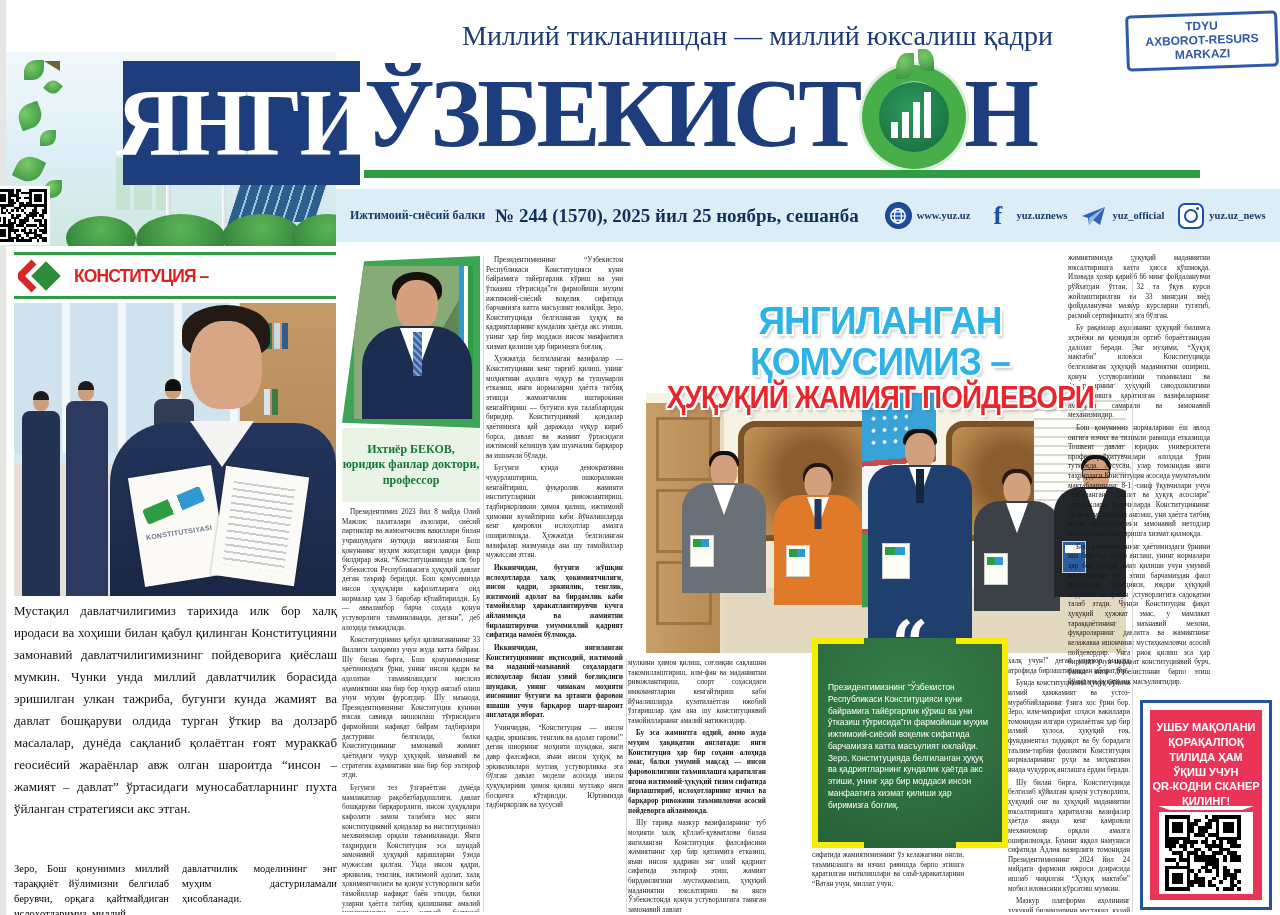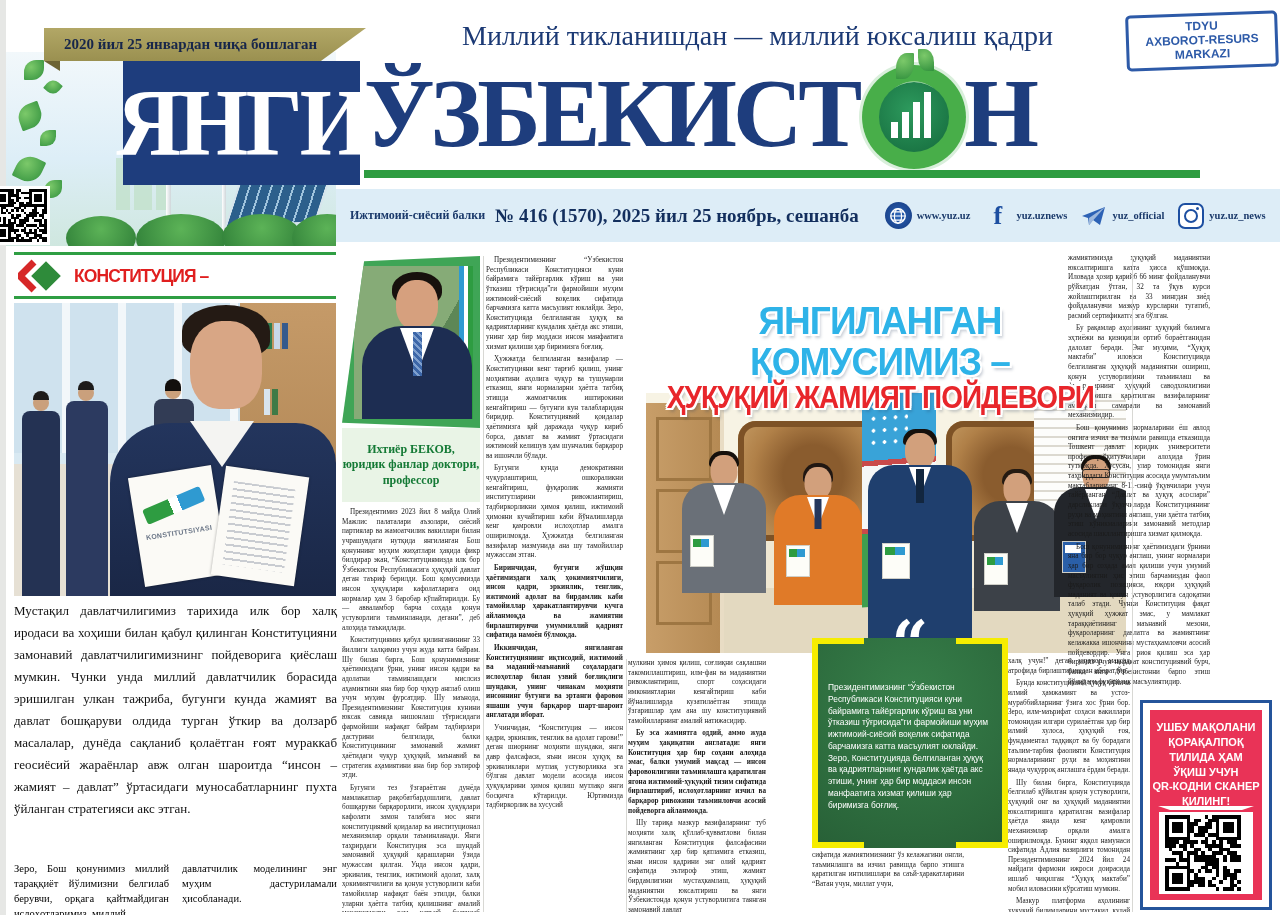--- a/index.html
+++ b/index.html
@@ -186,23 +186,20 @@
     <div class="blade" style="left:216px;top:64px;height:32px;transform:rotate(140deg);"></div>
     <div class="blade" style="left:216px;top:64px;height:32px;transform:rotate(260deg);"></div>
     <div class="panel" style="left:330px;top:120px;width:0;height:0;"></div>
     <div class="panel" style="left:228px;top:118px;width:86px;height:52px;"></div>
     <div class="bush" style="left:60px;bottom:-14px;width:70px;height:44px;"></div>
     <div class="bush" style="left:130px;bottom:-18px;width:90px;height:50px;"></div>
     <div class="bush" style="left:216px;bottom:-14px;width:80px;height:46px;"></div>
     <div class="bush" style="left:286px;bottom:-16px;width:70px;height:48px;"></div>
   </div>
 
-  <div class="abs gold-banner">
-    <span>2020 йил 25 январдан чиқа бошлаган</span>
-  </div>
   <div class="abs gold-fold"></div>
 
   <div class="abs tagline">Миллий тикланишдан — миллий юксалиш қадри</div>
 
   <div class="abs stamp">
     <span>TDYU
 AXBOROT-RESURS
 MARKAZI</span>
   </div>
 
@@ -221,21 +218,21 @@
         <span class="bar" style="left:34px;height:36px;"></span>
         <span class="bar" style="left:45px;height:46px;"></span>
       </span>
     </span>
     <span class="t">Н</span>
   </div>
   <div class="abs green-rule"></div>
 
   <div class="abs info-bar">
     <span class="info-type">Ижтимоий-сиёсий балки</span>
-    <span class="info-issue">№ 416 (1570), 2025 йил 25 ноябрь, сешанба</span>
+    <span class="info-issue">№ 244 (1570), 2025 йил 25 ноябрь, сешанба</span>
     <div class="socials">
       <div class="soc">
         <span class="ic globe">
           <svg width="18" height="18" viewBox="0 0 20 20">
               <circle cx="10" cy="10" r="8" fill="none" stroke="#fff" stroke-width="1.6"></circle>
               <ellipse cx="10" cy="10" rx="4" ry="8" fill="none" stroke="#fff" stroke-width="1.3"></ellipse>
               <path d="M2 10h16M3.5 5.5h13M3.5 14.5h13" stroke="#fff" stroke-width="1.3" fill="none"></path>
             </svg>
         </span>
         <span class="lbl">www.yuz.uz</span>
@@ -567,21 +564,21 @@
   <div class="abs col c2">
     <p>Президентимиз 2023 йил 8 майда Олий Мажлис палаталари аъзолари, сиёсий партиялар ва жамоатчилик вакиллари билан учрашувдаги нутқида янгиланган Бош қонуннинг муҳим жиҳатлари ҳақида фикр билдирар экан, “Конституциямизда илк бор Ўзбекистон Республикасига ҳуқуқий давлат деган таъриф берилди. Бош қомусимизда инсон ҳуқуқлари кафолатларига оид нормалар ҳам 3 баробар кўпайтирилди. Бу — аввaламбор барча соҳада қонун устуворлиги таъминланади, дегани”, деб алоҳида таъкидлади.</p>
     <p>Конституциямиз қабул қилинганининг 33 йиллиги халқимиз учун жуда катта байрам. Шу билан бирга, Бош қонунимизнинг ҳаётимиздаги ўрни, унинг инсон қадри ва адолатни таъминлашдаги мислсиз аҳамиятини яна бир бор чуқур англаб олиш учун муҳим фурсатдир. Шу маънода, Президентимизнинг Конституция кунини юксак савияда нишонлаш тўғрисидаги фармойиши нафақат байрам тадбирлари дастурини белгилади, балки Конституциянинг замонавий жамият ҳаётидаги чуқур ҳуқуқий, маънавий ва стратегик аҳамиятини яна бир бор эътироф этди.</p>
     <p>Бугунги тез ўзгараётган дунёда мамлакатлар рақобатбардошлиги, давлат бошқаруви барқарорлиги, инсон ҳуқуқлари кафолати замон талабига мос янги конституциявий қоидалар ва институционал механизмлар орқали таъминланади. Янги таҳрирдаги Конституция эса шундай замонавий ҳуқуқий қарашларни ўзида мужассам қилган. Унда инсон қадри, эркинлик, тенглик, ижтимоий адолат, халқ ҳокимиятчилиги ва қонун устуворлиги каби тамойиллар нафақат баён этилди, балки уларни ҳаётга татбиқ қилишнинг амалий механизмлари ҳам қатъий белгилаб қўйилди.</p>
   </div>
 
   <div class="abs col c3">
     <p>Президентимизнинг “Ўзбекистон Республикаси Конституцияси куни байрамига тайёргарлик кўриш ва уни ўтказиш тўғрисида”ги фармойиши муҳим ижтимоий-сиёсий воқелик сифатида барчамизга катта масъулият юклайди. Зеро, Конституцияда белгиланган ҳуқуқ ва қадриятларнинг кундалик ҳаётда акс этиши, унинг ҳар бир моддаси инсон манфаатига хизмат қилиши ҳар биримизга боғлиқ.</p>
     <p>Ҳужжатда белгиланган вазифалар — Конституцияни кенг тарғиб қилиш, унинг моҳиятини аҳолига чуқур ва тушунарли етказиш, янги нормаларни ҳаётга татбиқ этишда жамоатчилик иштирокини кенгайтириш — бугунги кун талабларидан биридир. Конституциявий қоидалар ҳаётимизга қай даражада чуқур кириб борса, давлат ва жамият ўртасидаги ижтимоий келишув ҳам шунчалик барқарор ва ишончли бўлади.</p>
     <p>Бугунги кунда демократияни чуқурлаштириш, ошкораликни кенгайтириш, фуқаролик жамияти институтларини ривожлантириш, тадбиркорликни ҳимоя қилиш, ижтимоий ҳимояни кучайтириш каби йўналишларда кенг қамровли ислоҳотлар амалга оширилмоқда. Ҳужжатда белгиланган вазифалар мазмунида ана шу тамойиллар мужассам этган.</p>
-    <p class="b">Биринчидан, бугунги жўшқин ҳаётимиздаги халқ ҳокимиятчилиги, инсон қадри, эркинлик, тенглик, ижтимоий адолат ва бирдамлик каби тамойиллар ҳаракатлантирувчи кучга айланмоқда ва жамиятни бирлаштирувчи умуммиллий қадрият сифатида намоён бўлмоқда.</p>
+    <p class="b">Иккинчидан, бугунги жўшқин ислоҳотларда халқ ҳокимиятчилиги, инсон қадри, эркинлик, тенглик, ижтимоий адолат ва бирдамлик каби тамойиллар ҳаракатлантирувчи кучга айланмоқда ва жамиятни бирлаштирувчи умуммиллий қадрият сифатида намоён бўлмоқда.</p>
     <p class="b">Иккинчидан, янгиланган Конституциянинг иқтисодий, ижтимоий ва маданий-маънавий соҳалардаги ислоҳотлар билан узвий боғлиқлиги шундаки, унинг чинакам моҳияти инсоннинг бугунги ва эртанги фаровон яшаши учун барқарор шарт-шароит англатади иборат.</p>
     <p>Учинчидан, “Конституция — инсон қадри, эркинлик, тенглик ва адолат гарови!” деган шиорнинг моҳияти шундаки, янги давр фалсафаси, яъни инсон ҳуқуқ ва эркинликлари мутлақ устуворликка эга бўлган давлат модели асосида инсон ҳуқуқларини ҳимоя қилиш мутлақо янги босқичга кўтарилди. Юртимизда тадбиркорлик ва хусусий</p>
   </div>
 
   <div class="abs headline">
     <span class="hl hl1">ЯНГИЛАНГАН ҚОМУСИМИЗ –</span><br>
     <span class="hl hl2">ҲУҚУҚИЙ ЖАМИЯТ ПОЙДЕВОРИ</span>
   </div>
 
   <div class="abs ph2">
@@ -640,21 +637,21 @@
       <div style="position:absolute;left:50%;transform:translateX(-50%);top:10px;width:26px;height:7px;border:1.5px solid #222;border-radius:3px;background:transparent;"></div>
       <div class="p-body" style="background:#23262b;"></div>
         <div class="p-shirt"></div>
       <div class="p-book" style="left:8px;top:82px;background:#2a5fa8;">
           <i style="background:#fff;"></i>
         </div>
     </div>
   </div>
 
   <div class="abs col c4">
-    <p class="ni">мулкини ҳимоя қилиш, соғлиқни сақлашни такомиллаштириш, илм-фан ва маданиятни ривожлантириш, спорт соҳасидаги имкониятларни кенгайтириш каби йўналишларда кузатилаётган этишда ўзгаришлар ҳам ана шу конституциявий тамойилларнинг амалий натижасидир.</p>
+    <p class="ni">мулкини ҳимоя қилиш, соғлиқни сақлашни такомиллаштириш, илм-фан ва маданиятни ривожлантириш, спорт соҳасидаги имкониятларни кенгайтириш каби йўналишларда кузатилаётган ижобий ўзгаришлар ҳам ана шу конституциявий тамойилларнинг амалий натижасидир.</p>
     <p class="b">Бу эса жамиятга оддий, аммо жуда муҳим ҳақиқатни англатади: янги Конституция ҳар бир соҳани алоҳида эмас, балки умумий мақсад — инсон фаровонлигини таъминлашга қаратилган ягона ижтимоий-ҳуқуқий тизим сифатида бирлаштириб, ислоҳотларнинг изчил ва барқарор ривожини таъминловчи асосий пойдеворга айланмоқда.</p>
     <p>Шу тариқа мазкур вазифаларнинг туб моҳияти халқ қўллаб-қувватлови билан янгиланган Конституция фалсафасини жамиятнинг ҳар бир қатламига етказиш, яъни инсон қадрини энг олий қадрият сифатида эътироф этиш, жамият бирдамлигини мустаҳкамлаш, ҳуқуқий маданиятни юксалтириш ва янги Ўзбекистонда қонун устуворлигига таянган замонавий давлат</p>
   </div>
 
   <div class="abs quote">
     <div class="qbr l"></div>
     <div class="qbr r"></div>
     <div class="qmark">“</div>
     <div class="qtext">Президентимизнинг “Ўзбекистон Республикаси Конституцияси куни байрамига тайёргарлик кўриш ва уни ўтказиш тўғрисида”ги фармойиши муҳим ижтимоий-сиёсий воқелик сифатида барчамизга катта масъулият юклайди. Зеро, Конституцияда белгиланган ҳуқуқ ва қадриятларнинг кундалик ҳаётда акс этиши, унинг ҳар бир моддаси инсон манфаатига хизмат қилиши ҳар биримизга боғлиқ.</div>
   </div>

